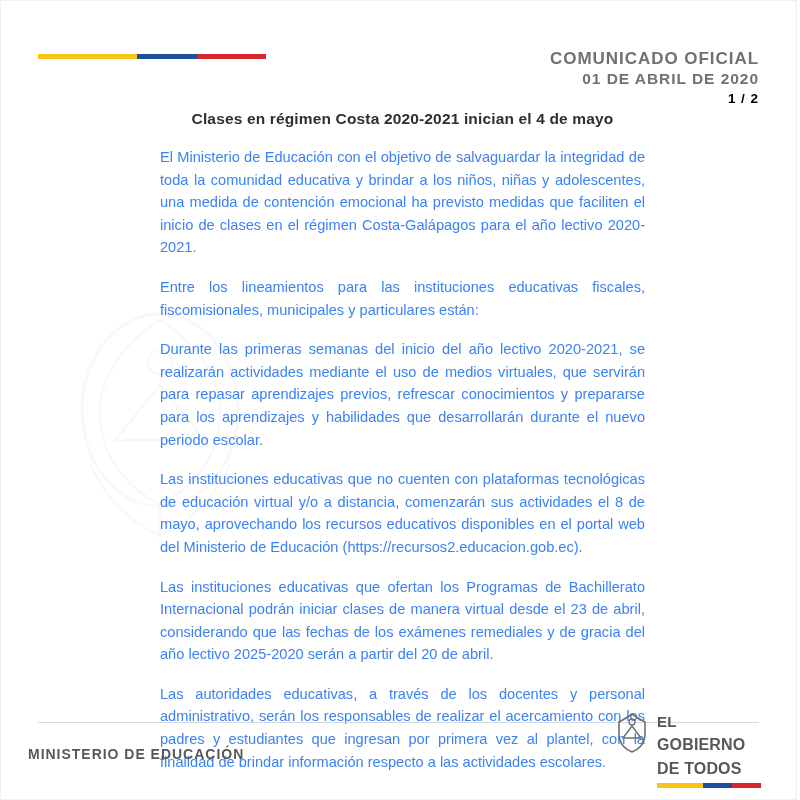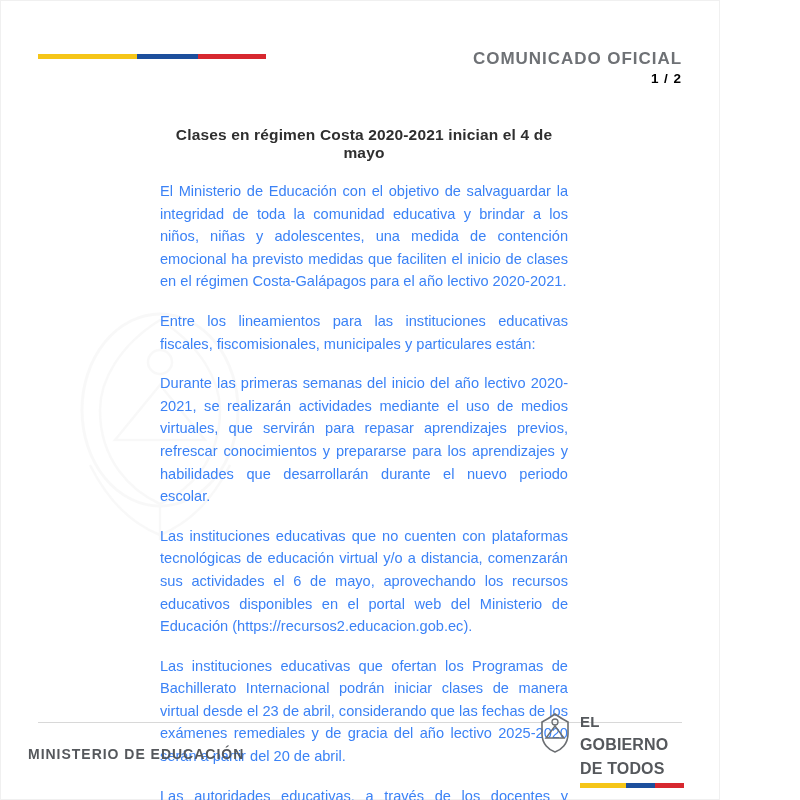--- a/index.html
+++ b/index.html
@@ -10,21 +10,21 @@
     width: 800px;
     height: 800px;
     background: #ffffff;
     font-family: "Liberation Sans", sans-serif;
     color: #3a3a3a;
     overflow: hidden;
   }
 
   .page {
     position: relative;
-    width: 720px;
+    width: 797px;
     height: 800px;
     box-sizing: border-box;
     background: #ffffff;
   }
 
   
   .watermark {
     position: absolute;
     left: 60px;
     top: 290px;
@@ -74,21 +74,20 @@
     line-height: 19px;
     color: #000000;
   }
 
   
   .content {
     position: absolute;
     left: 160px;
     right: 152px;
     top: 110px;
-    margin-top: 16px;
   }
   .doc-title {
     font-size: 15.5px;
     font-weight: 700;
     color: #2f2f2f;
     text-align: center;
     margin: 0 0 18px 0;
     letter-spacing: 0.01em;
   }
   .para {
@@ -187,30 +186,31 @@
   </svg>
 
   <div class="tricolor-top">
     <div class="bar-yellow"></div>
     <div class="bar-blue"></div>
     <div class="bar-red"></div>
   </div>
 
   <div class="header-right">
     <div class="line1">COMUNICADO OFICIAL</div>
+    <div class="line2">01 DE ABRIL DE 2020</div>
     <div class="line3">1 / 2</div>
   </div>
 
   <div class="content">
     <h1 class="doc-title">Clases en régimen Costa 2020-2021 inician el 4 de mayo</h1>
 
     <p class="para">El Ministerio de Educación con el objetivo de salvaguardar la integridad de toda la comunidad educativa y brindar a los niños, niñas y adolescentes, una medida de contención emocional ha previsto medidas que faciliten el inicio de clases en el régimen Costa-Galápagos para el año lectivo 2020-2021.</p>
     <p class="para">Entre los lineamientos para las instituciones educativas fiscales, fiscomisionales, municipales y particulares están:</p>
     <p class="para">Durante las primeras semanas del inicio del año lectivo 2020-2021, se realizarán actividades mediante el uso de medios virtuales, que servirán para repasar aprendizajes previos, refrescar conocimientos y prepararse para los aprendizajes y habilidades que desarrollarán durante el nuevo periodo escolar.</p>
-    <p class="para">Las instituciones educativas que no cuenten con plataformas tecnológicas de educación virtual y/o a distancia, comenzarán sus actividades el 6 de mayo, aprovechando los recursos educativos disponibles en el portal web del Ministerio de Educación (https://recursos2.educacion.gob.ec).</p>
+    <p class="para">Las instituciones educativas que no cuenten con plataformas tecnológicas de educación virtual y/o a distancia, comenzarán sus actividades el 8 de mayo, aprovechando los recursos educativos disponibles en el portal web del Ministerio de Educación (https://recursos2.educacion.gob.ec).</p>
     <p class="para">Las instituciones educativas que ofertan los Programas de Bachillerato Internacional podrán iniciar clases de manera virtual desde el 23 de abril, considerando que las fechas de los exámenes remediales y de gracia del año lectivo 2025-2020 serán a partir del 20 de abril.</p>
     <p class="para">Las autoridades educativas, a través de los docentes y personal administrativo, serán los responsables de realizar el acercamiento con los padres y estudiantes que ingresan por primera vez al plantel, con la finalidad de brindar información respecto a las actividades escolares.</p>
   </div>
 
   <div class="footer-rule"></div>
   <div class="footer-left">MINISTERIO DE EDUCACIÓN</div>
 
   <div class="footer-logo">
     <svg class="shield" viewBox="0 0 34 42">
       <path d="M17 2 C10 7 4 10 4 10 L4 22 C4 32 11 38 17 40 C23 38 30 32 30 22 L30 10 C30 10 24 7 17 2 Z" fill="none" stroke="#6b6e72" stroke-width="1.6"></path>

